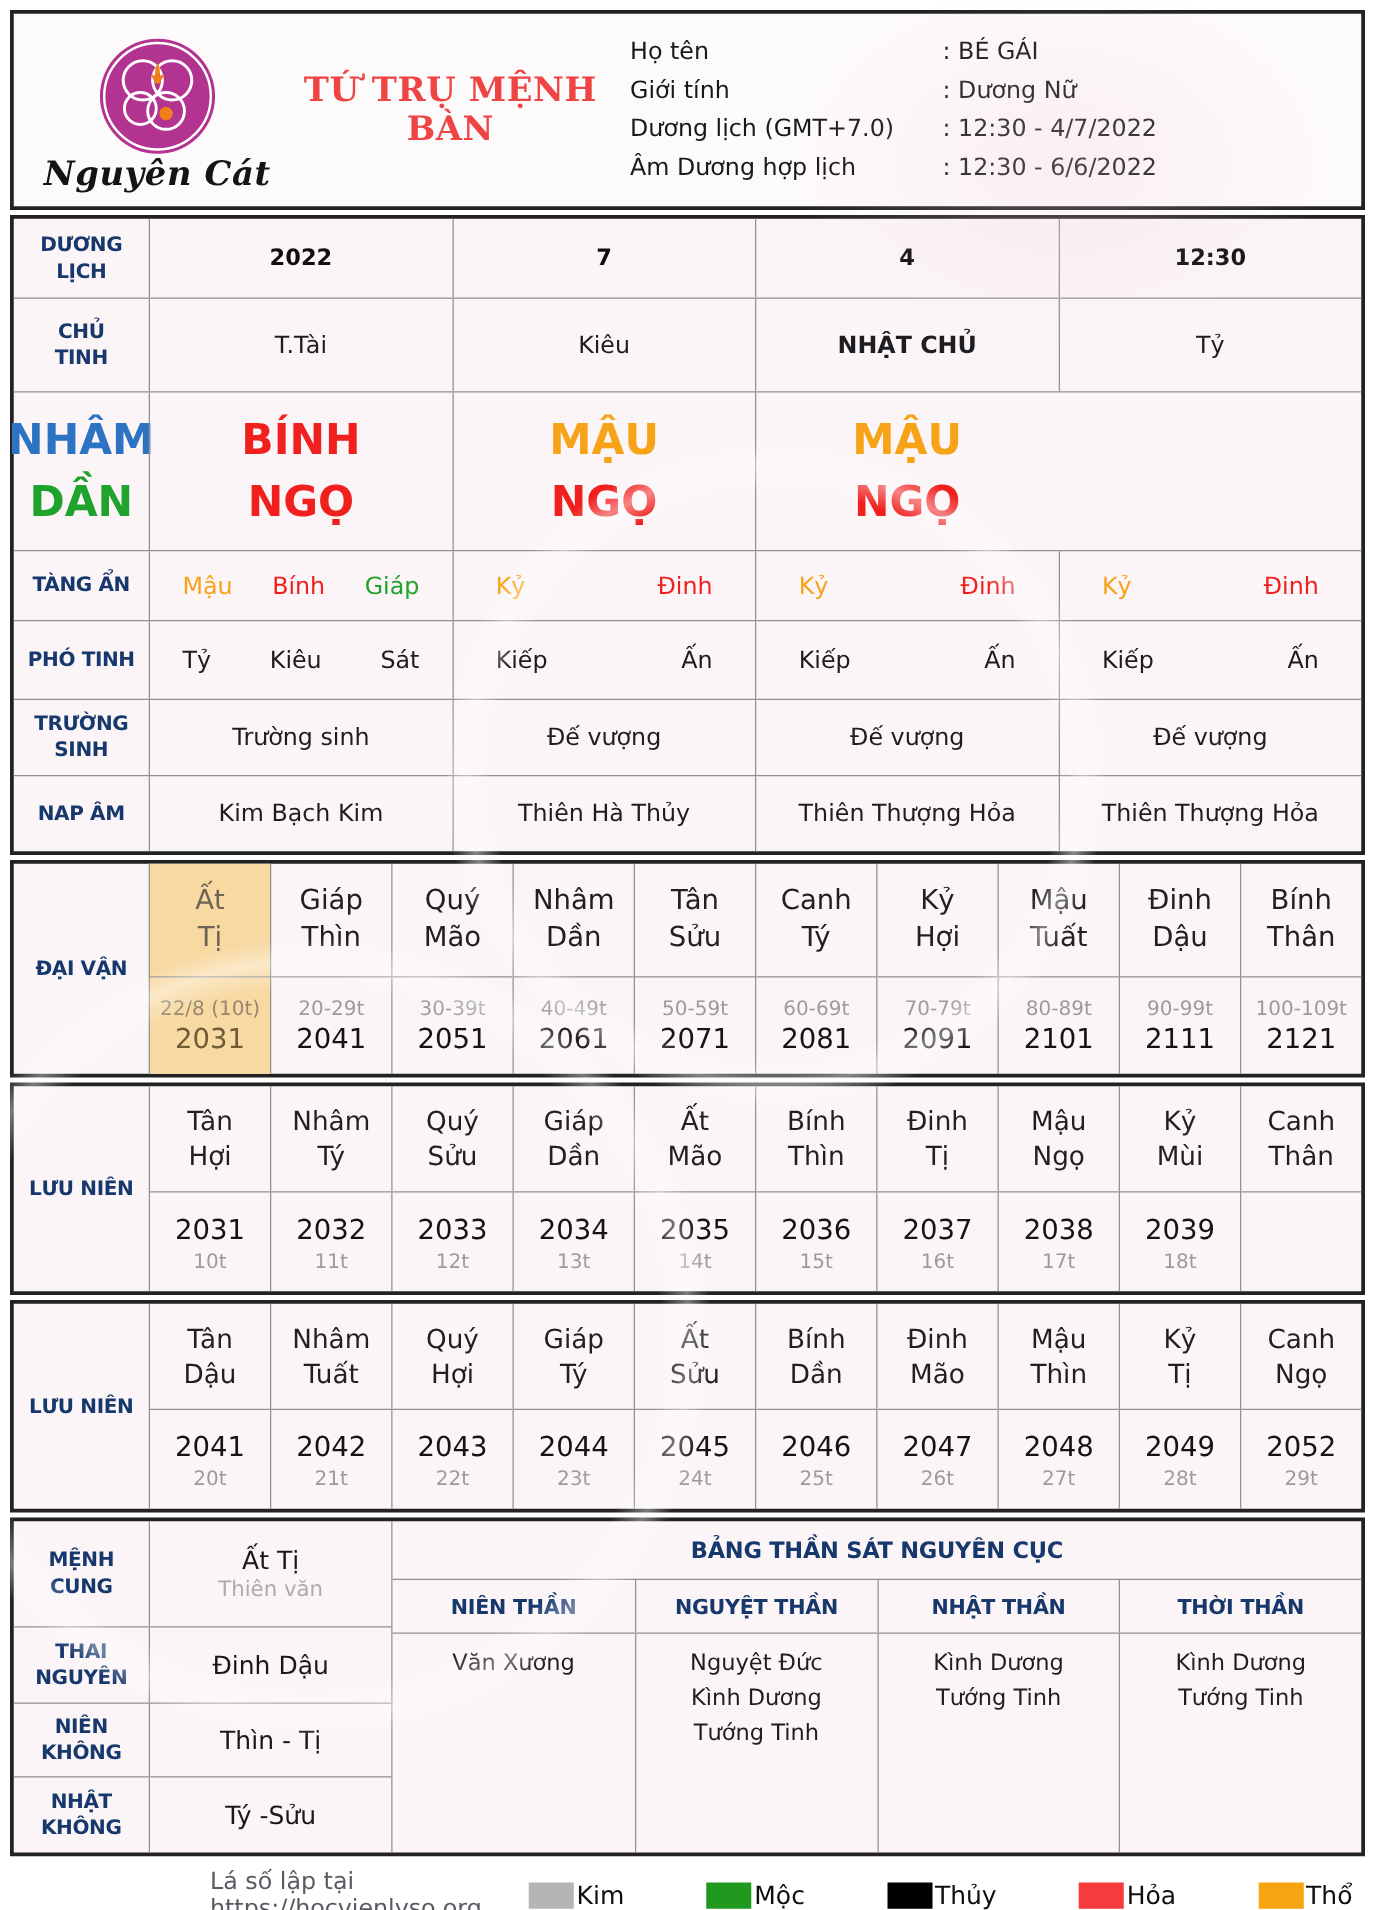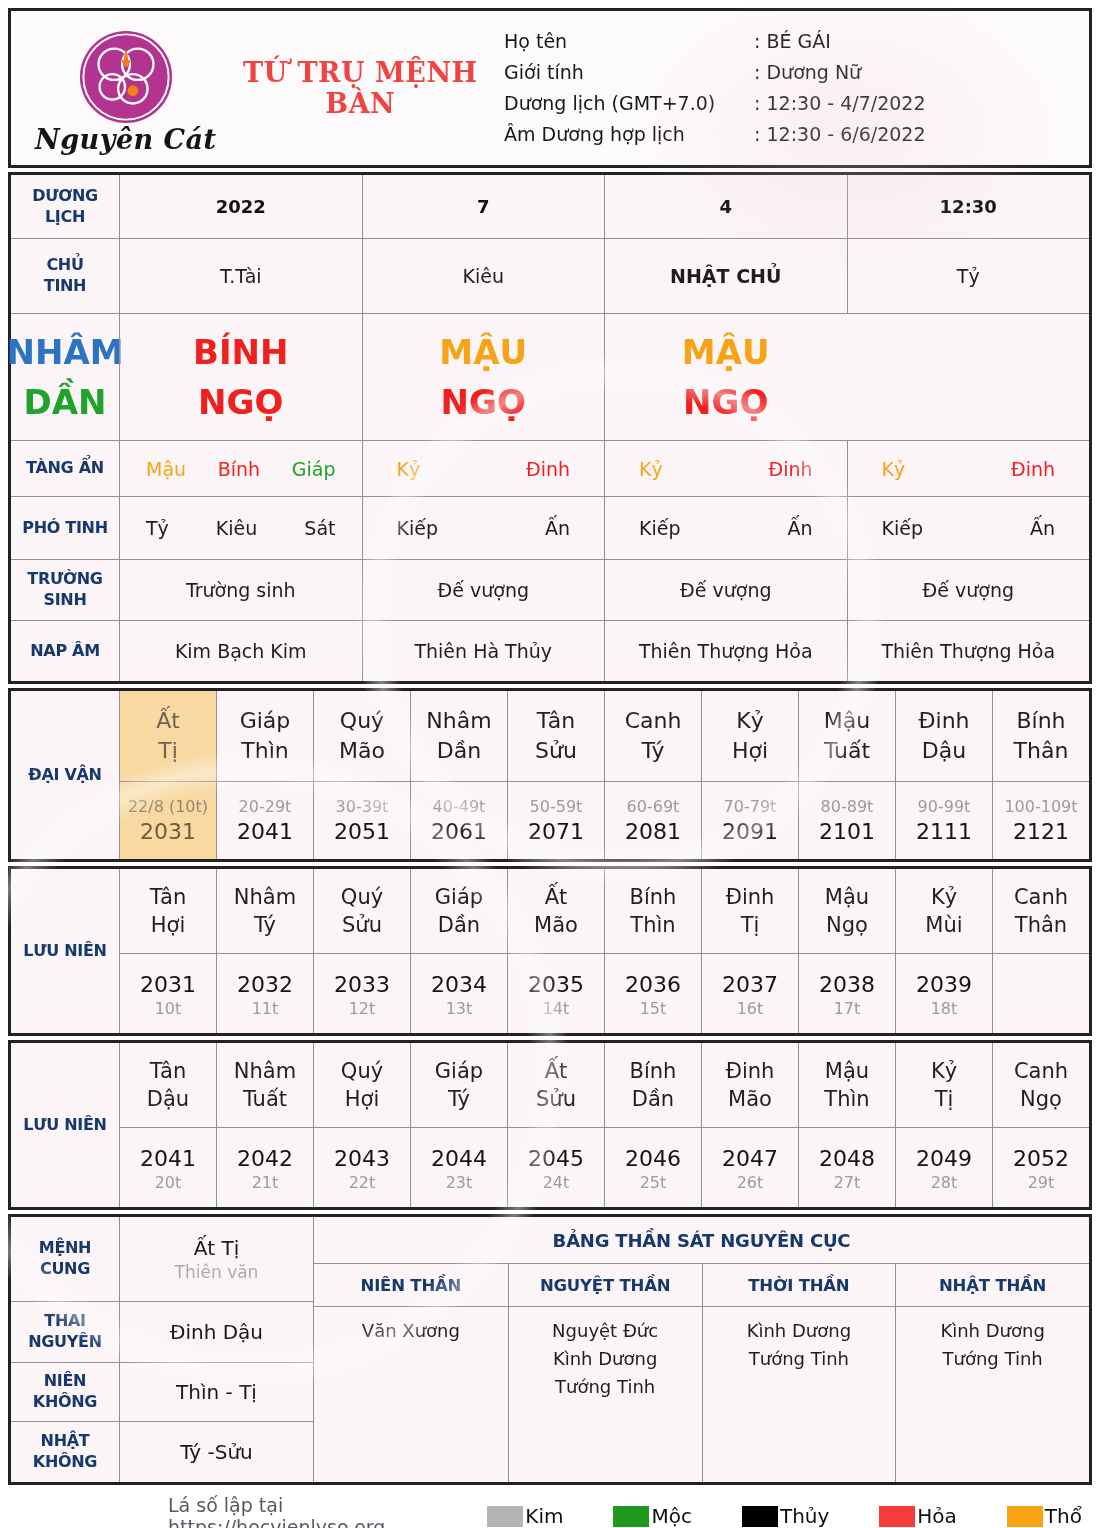--- a/index.html
+++ b/index.html
@@ -85,21 +85,21 @@
                  font-size:16.5px;letter-spacing:-0.2px;}
   .ts-head > div:not(:first-child){border-left:1px solid #919191;}
   .ts-body{flex:1;display:grid;grid-template-columns:repeat(4,1fr);}
   .ts-body > div{padding-top:10px;text-align:center;font-size:18px;line-height:1.55;color:#1d1d22;}
   .ts-body > div:not(:first-child){border-left:1px solid #919191;}
 
   
   .footer{display:flex;align-items:center;margin-top:9px;padding:0 10px;}
   .credit{margin-left:150px;font-size:19px;color:#595962;}
   .credit .url{color:#595962;text-decoration:none;}
-  .legend{margin-left:auto;display:flex;gap:50px;align-items:center;}
+  .legend{margin-left:auto;display:flex;gap:66px;align-items:center;}
   .litem{display:flex;align-items:center;}
   .sw{width:36px;height:21px;margin-right:2px;}
   .llabel{font-size:20px;color:#0f0f0f;}
 </style>
 </head>
 <body>
 
 <div class="page">
   <div class="wm wm3"></div>
 
@@ -571,22 +571,22 @@
         <div class="lbl">NHẬT
 KHÔNG</div>
         <div class="bval">Tý -Sửu</div>
       </div>
     </div>
     <div class="br">
       <div class="ts-title">BẢNG THẦN SÁT NGUYÊN CỤC</div>
       <div class="ts-head">
         <div>NIÊN THẦN</div>
         <div>NGUYỆT THẦN</div>
+        <div>NHẬT THẦN</div>
         <div>THỜI THẦN</div>
-        <div>NHẬT THẦN</div>
       </div>
       <div class="ts-body">
         <div>
           <div>Văn Xương</div>
           <div></div>
           <div></div>
         </div>
         <div>
           <div>Nguyệt Đức</div>
           <div>Kình Dương</div>

